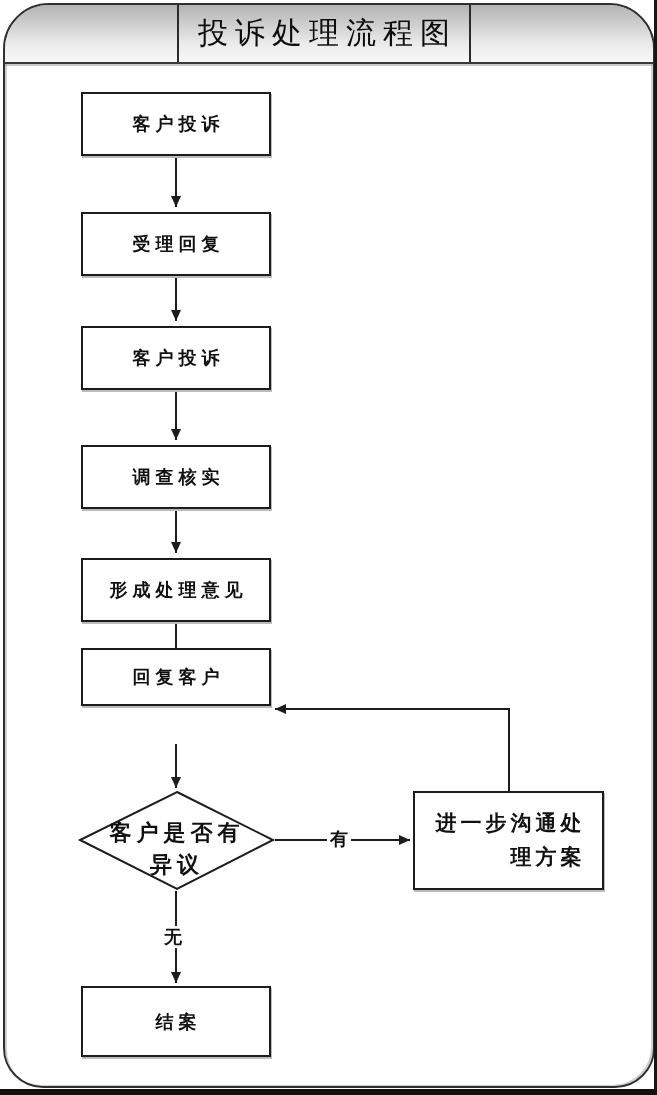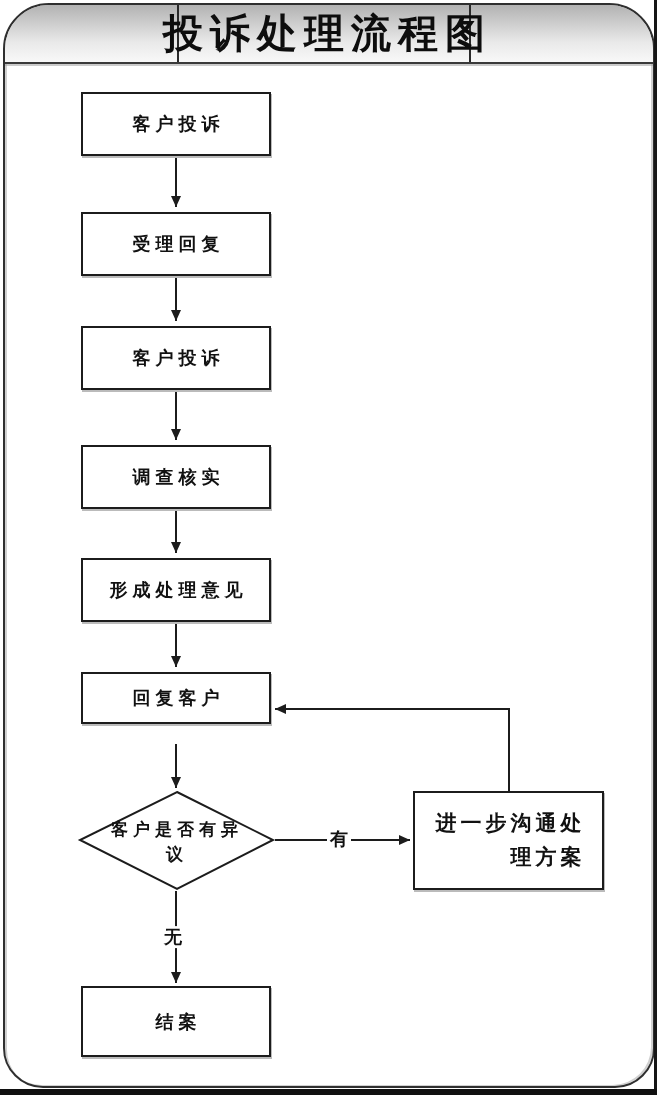--- a/index.html
+++ b/index.html
@@ -19,39 +19,39 @@
     background:linear-gradient(to bottom,#b2b2b2 0%,#e9e9e9 65%,#f8f8f8 100%);
     border-bottom:2px solid #3a3a3a;
     box-shadow:0 2px 0 rgba(160,160,160,.55);
   }
   .title-plate{
     position:absolute;left:172px;top:0;bottom:0;width:290px;
     border-left:2px solid #2a2a2a;border-right:2px solid #2a2a2a;
     display:flex;align-items:center;justify-content:center;
   }
   .title{
-    font-size:40px;font-weight:bold;color:#0d0d0d;letter-spacing:7px;padding-left:7px;
+    font-size:30px;font-weight:normal;color:#0d0d0d;letter-spacing:7px;padding-left:7px;
     white-space:nowrap;
   }
   
   svg.edges{position:absolute;left:0;top:0;width:657px;height:1095px;}
   svg.edges line, svg.edges polyline{stroke:#1c1c1c;stroke-width:2;fill:none;}
   svg.edges polygon.diamond{fill:#ffffff;stroke:#1c1c1c;stroke-width:2;}
   
   .pbox{
     position:absolute;background:#ffffff;border:2px solid #1c1c1c;
     display:flex;align-items:center;justify-content:center;text-align:right;
     font-weight:bold;color:#111;box-sizing:border-box;
     box-shadow:1px 2px 0 rgba(120,120,120,.5);
   }
   .pbox .lbl{font-size:18px;letter-spacing:5px;padding-left:5px;}
   .pbox .lbl-wrap{font-size:21px;letter-spacing:4px;line-height:1.6;width:150px;padding-left:4px;}
   .diamond-label{
     position:absolute;left:107px;top:817px;width:140px;text-align:center;
-    font-size:17px;font-weight:bold;letter-spacing:5px;line-height:1.45;color:#111;
+    font-size:22px;font-weight:bold;letter-spacing:5px;line-height:1.45;color:#111;
   }
   .edge-label{
     position:absolute;transform:translate(-50%,-50%);background:#ffffff;
     font-size:18px;font-weight:bold;color:#111;padding:1px 3px;line-height:1.1;
   }
   
   .scan-right{position:absolute;top:0;right:0;width:3px;height:1095px;background:#161616;}
   .scan-bottom{position:absolute;left:0;bottom:0;width:657px;height:6px;background:#101010;}
 </style>
 </head>
@@ -98,21 +98,21 @@
   </div>
 
   <div class="pbox" style="left:81px;top:445px;width:190px;height:64px">
     <span class="lbl">调查核实</span>
   </div>
 
   <div class="pbox" style="left:81px;top:558px;width:190px;height:64px">
     <span class="lbl">形成处理意见</span>
   </div>
 
-  <div class="pbox" style="left:81px;top:672px;width:190px;height:52px">
+  <div class="pbox" style="left:81px;top:648px;width:190px;height:58px">
     <span class="lbl">回复客户</span>
   </div>
 
   <div class="diamond-label">客户是否有异议</div>
 
   <div class="pbox" style="left:413px;top:791px;width:191px;height:99px">
     <span class="lbl-wrap">进一步沟通处理方案</span>
   </div>
 
   <div class="pbox" style="left:81px;top:986px;width:190px;height:71px">

